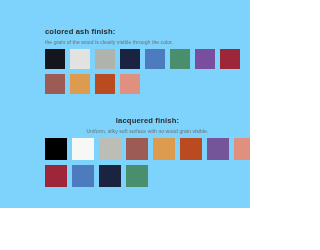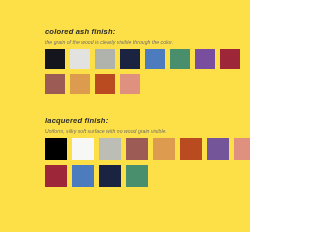--- a/index.html
+++ b/index.html
@@ -11,32 +11,31 @@
   body {
     width: 250px;
     height: 250px;
     overflow: hidden;
     font-family: "Liberation Sans", sans-serif;
     -webkit-font-smoothing: antialiased;
   }
   .page {
     position: relative;
     width: 250px;
-    height: 232px;
-    background: #fde047;
+    height: 208px;
+    background: #7dd3fc;
     overflow: hidden;
-    font-style: italic;
   }
   .section {
     position: absolute;
     left: 45px;
     width: 205px;
   }
   .section-ash { top: 27px; }
-  .section-lacquered { top: 116px; }
+  .section-lacquered { top: 116px; text-align: center; }
 
   .section-title {
     font-size: 7.6px;
     font-weight: bold;
     color: #2b2b2b;
     letter-spacing: 0.15px;
     line-height: 10px;
     margin: 0 0 1px 0;
     white-space: nowrap;
   }

